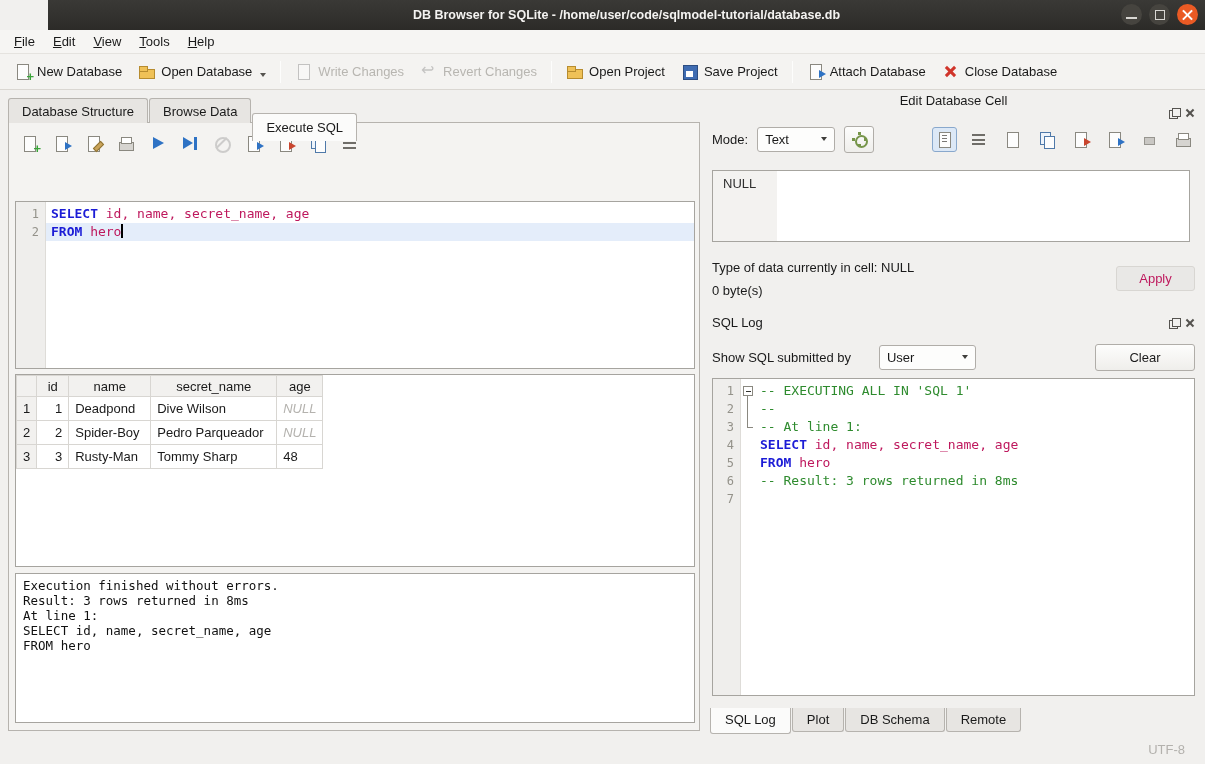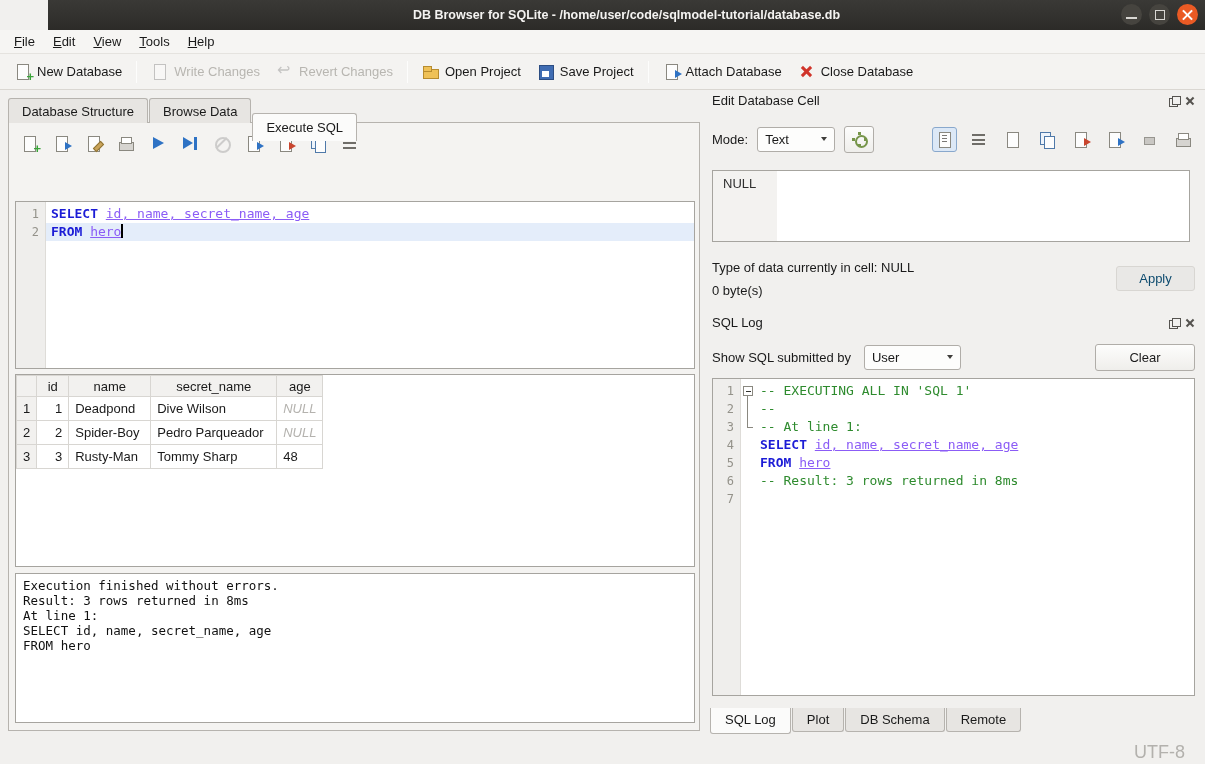--- a/index.html
+++ b/index.html
@@ -99,21 +99,21 @@
   .editor { position:absolute; left:6px; top:78px; width:680px; height:168px;
     border:1px solid #a6a49f; background:#fff; display:flex;
     font-family:"DejaVu Sans Mono",monospace; font-size:13px; }
   .gutter { width:30px; background:#efeeec; border-right:1px solid #dedcd8; color:#94928a;
     text-align:right; padding-top:3px; font-size:12px; }
   .gutter .ln { height:18px; line-height:18px; padding-right:6px; }
   .codearea { flex:1; padding-top:3px; overflow:hidden; }
   .cline { height:18px; line-height:18px; padding-left:5px; white-space:pre; }
   .cline.current { background:#e4edfa; }
   .tok-keyword { color:#1c1cd6; font-weight:bold; }
-  .tok-ident { color:#8b5cf6;text-decoration:underline; }
+  .tok-ident { color:#be185d; }
   .tok-comment { color:#2e8b2e; }
   .cursor { display:inline-block; width:1.5px; height:14px; background:#000; vertical-align:-2px; }
   
   .results { position:absolute; left:6px; top:251px; width:680px; height:193px;
     border:1px solid #a6a49f; background:#fff; overflow:hidden; }
   table.grid { border-collapse:collapse; font-size:13px; }
   .grid th, .grid td { border:1px solid #d8d6d2; padding:3px 6px; height:24px; }
   .grid thead th { background:#f2f1ef; font-weight:normal; text-align:center; height:21px; padding:2px 6px; }
   .grid th.rowhdr { background:#f2f1ef; font-weight:normal; width:18px; text-align:center; }
   .grid td.num { text-align:right; }
@@ -131,33 +131,33 @@
   .dk-float::after { content:""; position:absolute; left:3px; top:0; width:7px; height:7px; border:1px solid #55534f; background:#f1f0ee; }
   .dk-close { position:relative; width:10px; height:10px; }
   .dk-close::before, .dk-close::after { content:""; position:absolute; left:0; top:4px; width:10px; height:1.8px; background:#55534f; }
   .dk-close::before { transform:rotate(45deg); }
   .dk-close::after { transform:rotate(-45deg); }
   .mode-row { position:absolute; left:712px; top:125px; width:483px; height:28px; display:flex; align-items:center; }
   .combo { background:#fdfdfc; border:1px solid #b0ada8; border-radius:3px; height:25px;
     display:flex; align-items:center; padding:0 7px; }
   .combo .carr { margin-left:auto; border-left:3.5px solid transparent; border-right:3.5px solid transparent; border-top:4.5px solid #3f3e3b; }
   .combo-mode { width:78px; margin-left:9px; }
-  .combo-user { width:97px; margin-left:13px; }
+  .combo-user { width:97px; margin-left:28px; }
   .small-btn { width:30px; height:27px; border:1px solid #b0ada8; border-radius:3px;
     background:linear-gradient(#fdfdfc,#efeeeb); display:flex; align-items:center; justify-content:center; margin-left:9px; }
   .cell-icons { margin-left:auto; display:flex; gap:9px; align-items:center; }
   .icbox { width:25px; height:25px; display:flex; align-items:center; justify-content:center; border-radius:3px; border:1px solid transparent; }
   .icbox.selected { border:1px solid #89a8cc; background:#dcе8f6; background:#dce8f6; }
   .cell-box { position:absolute; left:712px; top:170px; width:478px; height:72px;
     border:1px solid #a6a49f; background:linear-gradient(to right,#f3f2f0 64px,#fff 64px);
     font-size:13px; color:#2f2f2f; padding:5px 0 0 10px; }
   .type-line { position:absolute; left:712px; top:260px; }
   .size-line { position:absolute; left:712px; top:283px; }
   .apply-btn { position:absolute; left:1116px; top:266px; width:79px; height:25px;
-    background:#e9e8e6; border:1px solid #d8d6d2; border-radius:3px; color:#0c4a6e;
+    background:#e9e8e6; border:1px solid #d8d6d2; border-radius:3px; color:#be185d;
     display:flex; align-items:center; justify-content:center; }
   .log-controls { position:absolute; left:712px; top:343px; width:483px; height:28px; display:flex; align-items:center; }
   .btn { border:1px solid #b0ada8; border-radius:3px; background:linear-gradient(#fdfdfc,#efeeeb);
     display:flex; align-items:center; justify-content:center; }
   .clear-btn { margin-left:auto; width:100px; height:27px; }
   
   .logbox { position:absolute; left:712px; top:378px; width:483px; height:318px;
     border:1px solid #a6a49f; background:#fff; display:flex;
     font-family:"DejaVu Sans Mono",monospace; font-size:13px; }
   .logbox .gutter { width:28px; }
@@ -168,21 +168,21 @@
   .fold.start::after { content:""; position:absolute; left:4.5px; top:8.5px; width:5px; height:1px; background:#33332f; }
   .fold.mid { background:linear-gradient(#8a8880,#8a8880) no-repeat 6px 0/1px 18px; }
   .fold.end { background:linear-gradient(#8a8880,#8a8880) no-repeat 6px 0/1px 10px,
               linear-gradient(#8a8880,#8a8880) no-repeat 6px 9px/6px 1px; }
   .logcode { flex:1; padding-top:3px; overflow:hidden; }
   
   .bottom-tabs { position:absolute; left:710px; top:708px; display:flex; }
   .btab { padding:4px 14px 5px; background:#e7e5e2; border:1px solid #b6b3ae; border-top:none;
     border-radius:0 0 3px 3px; margin-right:1px; height:24px; }
   .btab.active { background:#fbfbfa; height:26px; }
-  .status-enc { position:absolute; right:20px; top:742px; color:#b3b1ad; font-size:18px; }
+  .status-enc { position:absolute; right:20px; top:742px; color:#b3b1ad; font-size:13px; }
 </style>
 </head>
 <body>
 
 <div>
 
   <div class="titlebar">
     <span>DB Browser for SQLite - /home/user/code/sqlmodel-tutorial/database.db</span>
     <div class="winbtns">
       <div class="winbtn min"></div>
@@ -196,20 +196,25 @@
       <div class="menu-item">Edit</div>
       <div class="menu-item">View</div>
       <div class="menu-item">Tools</div>
       <div class="menu-item">Help</div>
     </div>
 
   <div class="toolbar">
       <div class="tb-btn">
         <span class="ic k-doc-plus"></span>
         <span>New Database</span>
+      </div>
+      <div class="tb-btn">
+        <span class="ic k-folder"></span>
+        <span>Open Database</span>
+        <span class="caret-down"></span>
       </div>
       <div class="tb-sep"></div>
       <div class="tb-btn disabled">
         <span class="ic k-doc dis"></span>
         <span>Write Changes</span>
       </div>
       <div class="tb-btn disabled">
         <span class="ic k-undo dis"></span>
         <span>Revert Changes</span>
       </div>
@@ -317,21 +322,21 @@
         </table>
       </div>
 
     <div class="msgbox">Execution finished without errors.
 Result: 3 rows returned in 8ms
 At line 1:
 SELECT id, name, secret_name, age
 FROM hero</div>
   </div>
 
-  <div class="dock-header" style="top:93px;">
+  <div class="dock-header" style="top:93px;flex-direction:column;">
     <span class="dk-title">Edit Database Cell</span>
     <span class="dk-icons">
       <span class="dk-float"></span>
       <span class="dk-close"></span>
     </span>
   </div>
 
   <div class="mode-row">
     <span>Mode:</span>
     <div class="combo combo-mode">

